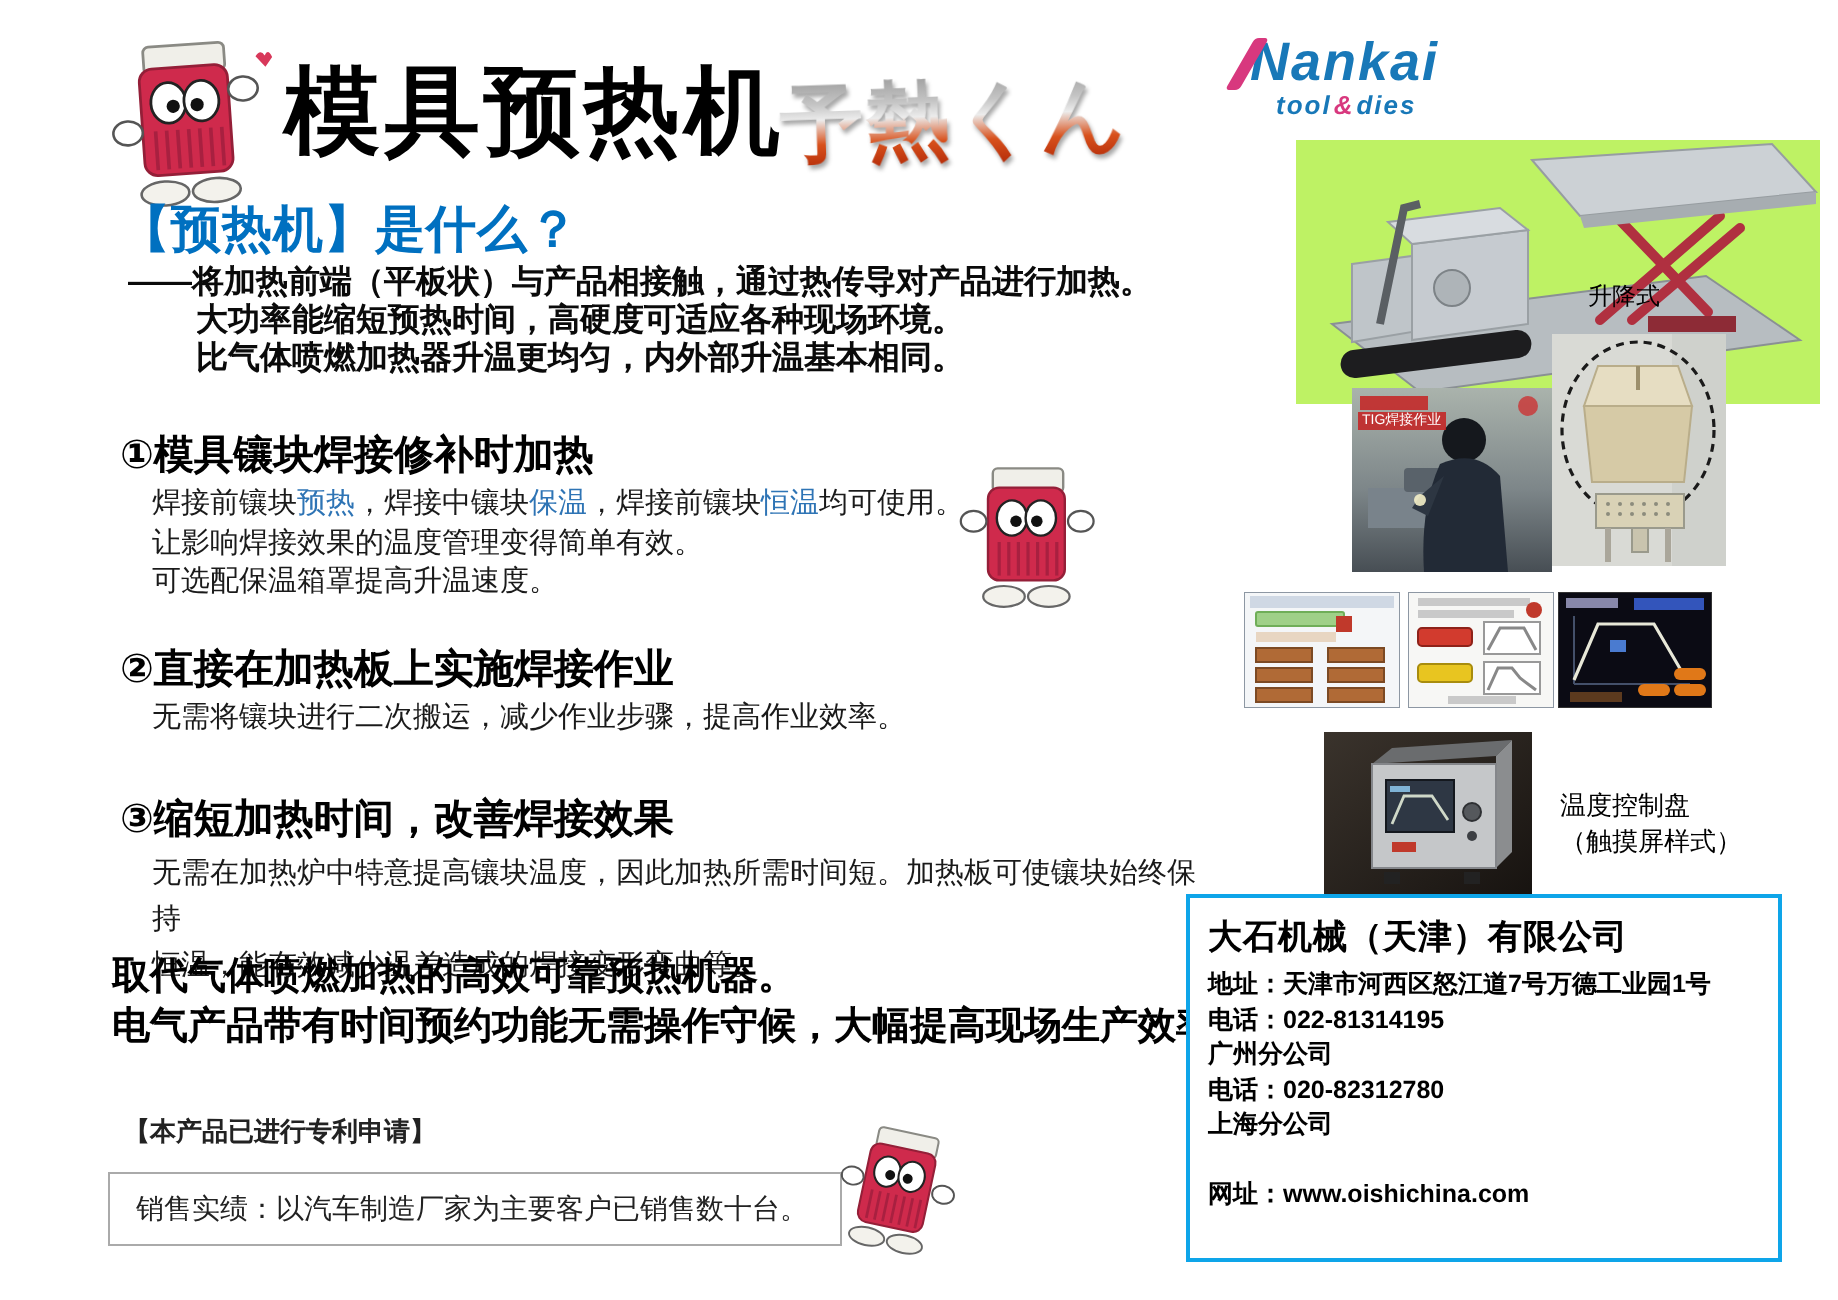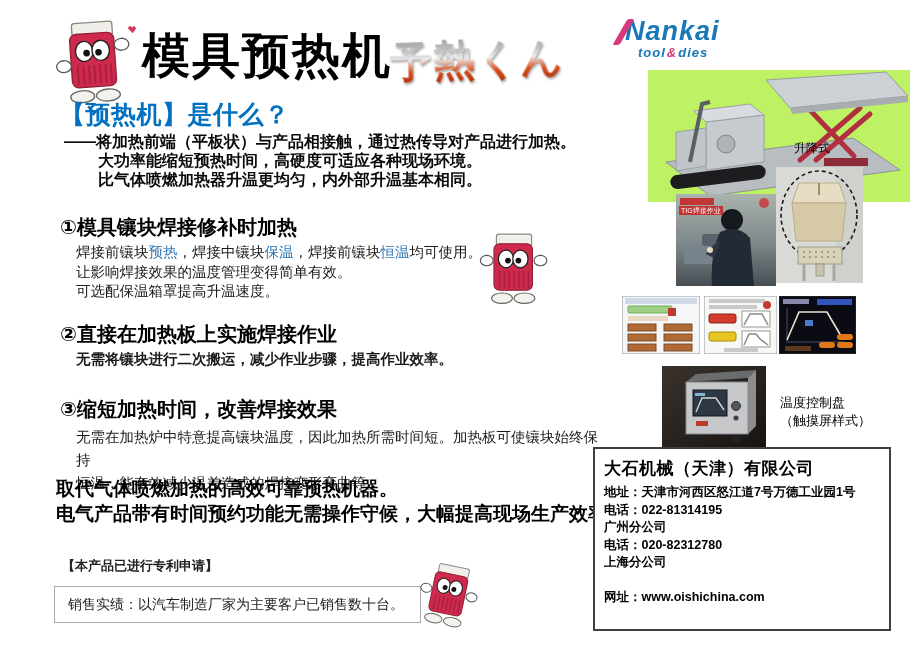--- a/index.html
+++ b/index.html
@@ -54,21 +54,21 @@
   .weld-photo{left:676px;top:194px;width:100px;height:92px;}
   .weld-overlay{position:absolute;left:3px;top:12px;font-size:7px;color:#fff;
     background:rgba(198,32,32,.85);padding:0 2px;line-height:9px;}
   .cover-photo{left:776px;top:167px;width:87px;height:116px;}
   .screen{top:296px;height:58px;}
   .control-photo{left:662px;top:366px;width:104px;height:81px;}
   .control-label{left:780px;top:394px;font-size:13px;line-height:18px;color:#000000;}
 
   
   .company-box{
-    left:593px;top:447px;width:276px;height:164px;border:2px solid #404040;
+    left:593px;top:447px;width:276px;height:164px;border:2px solid #0ea5e9;
     background:#fff;padding:8px 9px;
   }
   .company-name{font-size:17px;font-weight:800;color:#000;margin-bottom:4px;letter-spacing:.5px;}
   .company-line{font-size:12.5px;font-weight:700;line-height:17.5px;color:#000;min-height:17.5px;}
   .gap-top{margin-top:17px;}
 
   .mascot{pointer-events:none;}
   svg{display:block;}
 </style>
 </head>
@@ -146,21 +146,21 @@
         <circle cx="50.5" cy="42" r="3.6" fill="#111"></circle>
       <ellipse cx="11" cy="42" rx="8" ry="6.5" fill="#fff" stroke="#555" stroke-width="1.4"></ellipse>
       <ellipse cx="78" cy="42" rx="8" ry="6.5" fill="#fff" stroke="#555" stroke-width="1.4"></ellipse>
       <ellipse cx="30" cy="89" rx="13" ry="6.5" fill="#f3f2ec" stroke="#666" stroke-width="1.4"></ellipse>
       <ellipse cx="58" cy="89" rx="13" ry="6.5" fill="#f3f2ec" stroke="#666" stroke-width="1.4"></ellipse>
     </g>
   </svg>
 </div>
 
 <div class="abs sec-heading" style="left:60px;top:321px;">②直接在加热板上实施焊接作业</div>
-<div class="abs sec-body" style="left:76px;top:350px;width:460px;font-weight:bold;">无需将镶块进行二次搬运，减少作业步骤，提高作业效率。</div>
+<div class="abs sec-body" style="left:76px;top:350px;width:460px;">无需将镶块进行二次搬运，减少作业步骤，提高作业效率。</div>
 
 <div class="abs sec-heading" style="left:60px;top:396px;">③缩短加热时间，改善焊接效果</div>
 <div class="abs sec-body" style="left:76px;top:426px;width:530px;line-height:23px;">
   <div>无需在加热炉中特意提高镶块温度，因此加热所需时间短。加热板可使镶块始终保持</div>
   <div>恒温，能有效减少温差造成的焊接变形弯曲等。</div>
 </div>
 
 <div class="abs conclusion">
   <div>取代气体喷燃加热的高效可靠预热机器。</div>
   <div>电气产品带有时间预约功能无需操作守候，大幅提高现场生产效率。</div>

